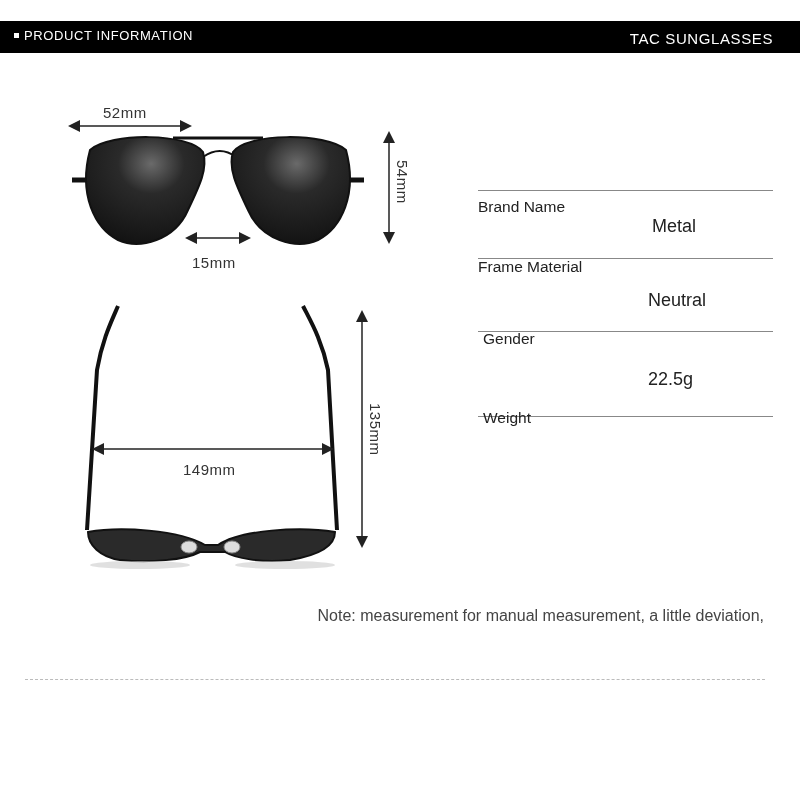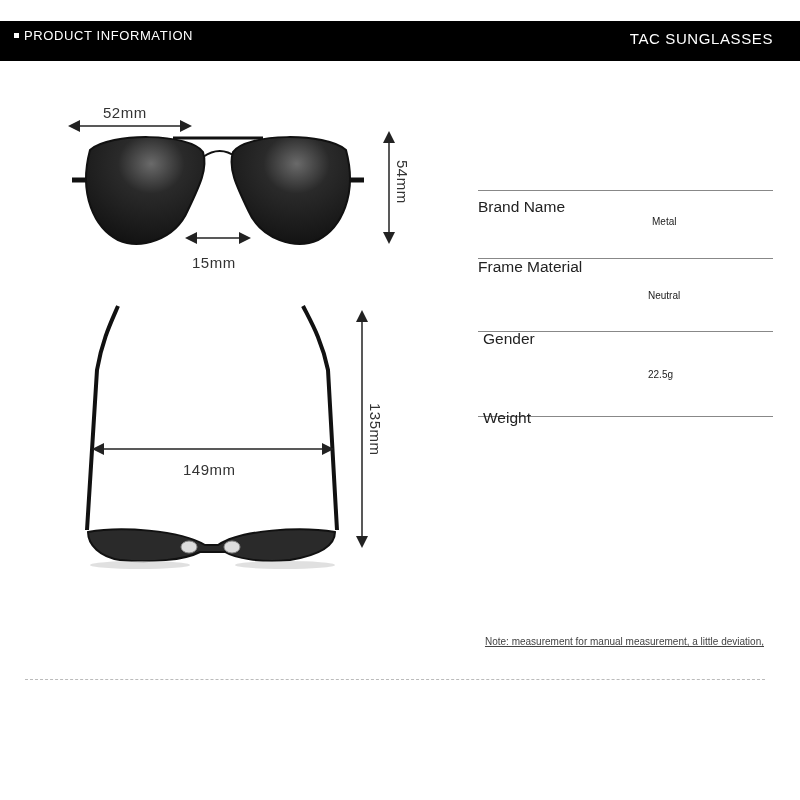--- a/index.html
+++ b/index.html
@@ -1,28 +1,28 @@
 <!DOCTYPE html>
 <html><head>
 <meta charset="utf-8">
 <style>
   html,body{margin:0;padding:0;background:#fff;}
   body{width:800px;height:800px;position:relative;overflow:hidden;font-family:"Liberation Sans",sans-serif;color:#222;}
-  .topbar{position:absolute;left:0;top:21px;width:800px;height:40px;background:#000;color:#fff;}
+  .topbar{position:absolute;left:0;top:21px;width:800px;height:32px;background:#000;color:#fff;}
   .topbar .left{position:absolute;left:14px;top:7px;font-size:13px;letter-spacing:0.6px;display:flex;align-items:center;}
   .topbar .bullet{display:inline-block;width:5px;height:5px;background:#fff;margin-right:5px;}
   .topbar .right{position:absolute;right:27px;top:9px;font-size:15px;letter-spacing:0.6px;}
   .dim{position:absolute;font-size:15px;color:#333;letter-spacing:0.5px;}
   .vdim{position:absolute;font-size:15px;color:#333;writing-mode:vertical-rl;letter-spacing:0.5px;}
   svg{position:absolute;left:0;top:0;}
   .specs{position:absolute;left:478px;top:140px;width:295px;}
   .row{position:relative;border-bottom:1.5px solid #888;}
   .row .k{position:absolute;left:0;font-size:15.5px;color:#222;margin-top:40px;}
-  .row .v{position:absolute;left:170px;font-size:10px;color:#222;}
-  .note{position:absolute;right:36px;top:634px;text-align:right;font-size:10px;color:#444;line-height:15px;text-decoration:underline;}
+  .row .v{position:absolute;left:170px;font-size:18px;color:#222;}
+  .note{position:absolute;right:36px;top:608px;text-align:right;font-size:16px;color:#444;line-height:15px;}
   .dotline{position:absolute;left:25px;top:679px;width:740px;border-top:1px dashed #bbb;}
 </style>
 </head>
 <body>
 
 <div class="topbar">
   <div class="left">
     <span class="bullet"></span>
     <span>PRODUCT INFORMATION</span>
   </div>

